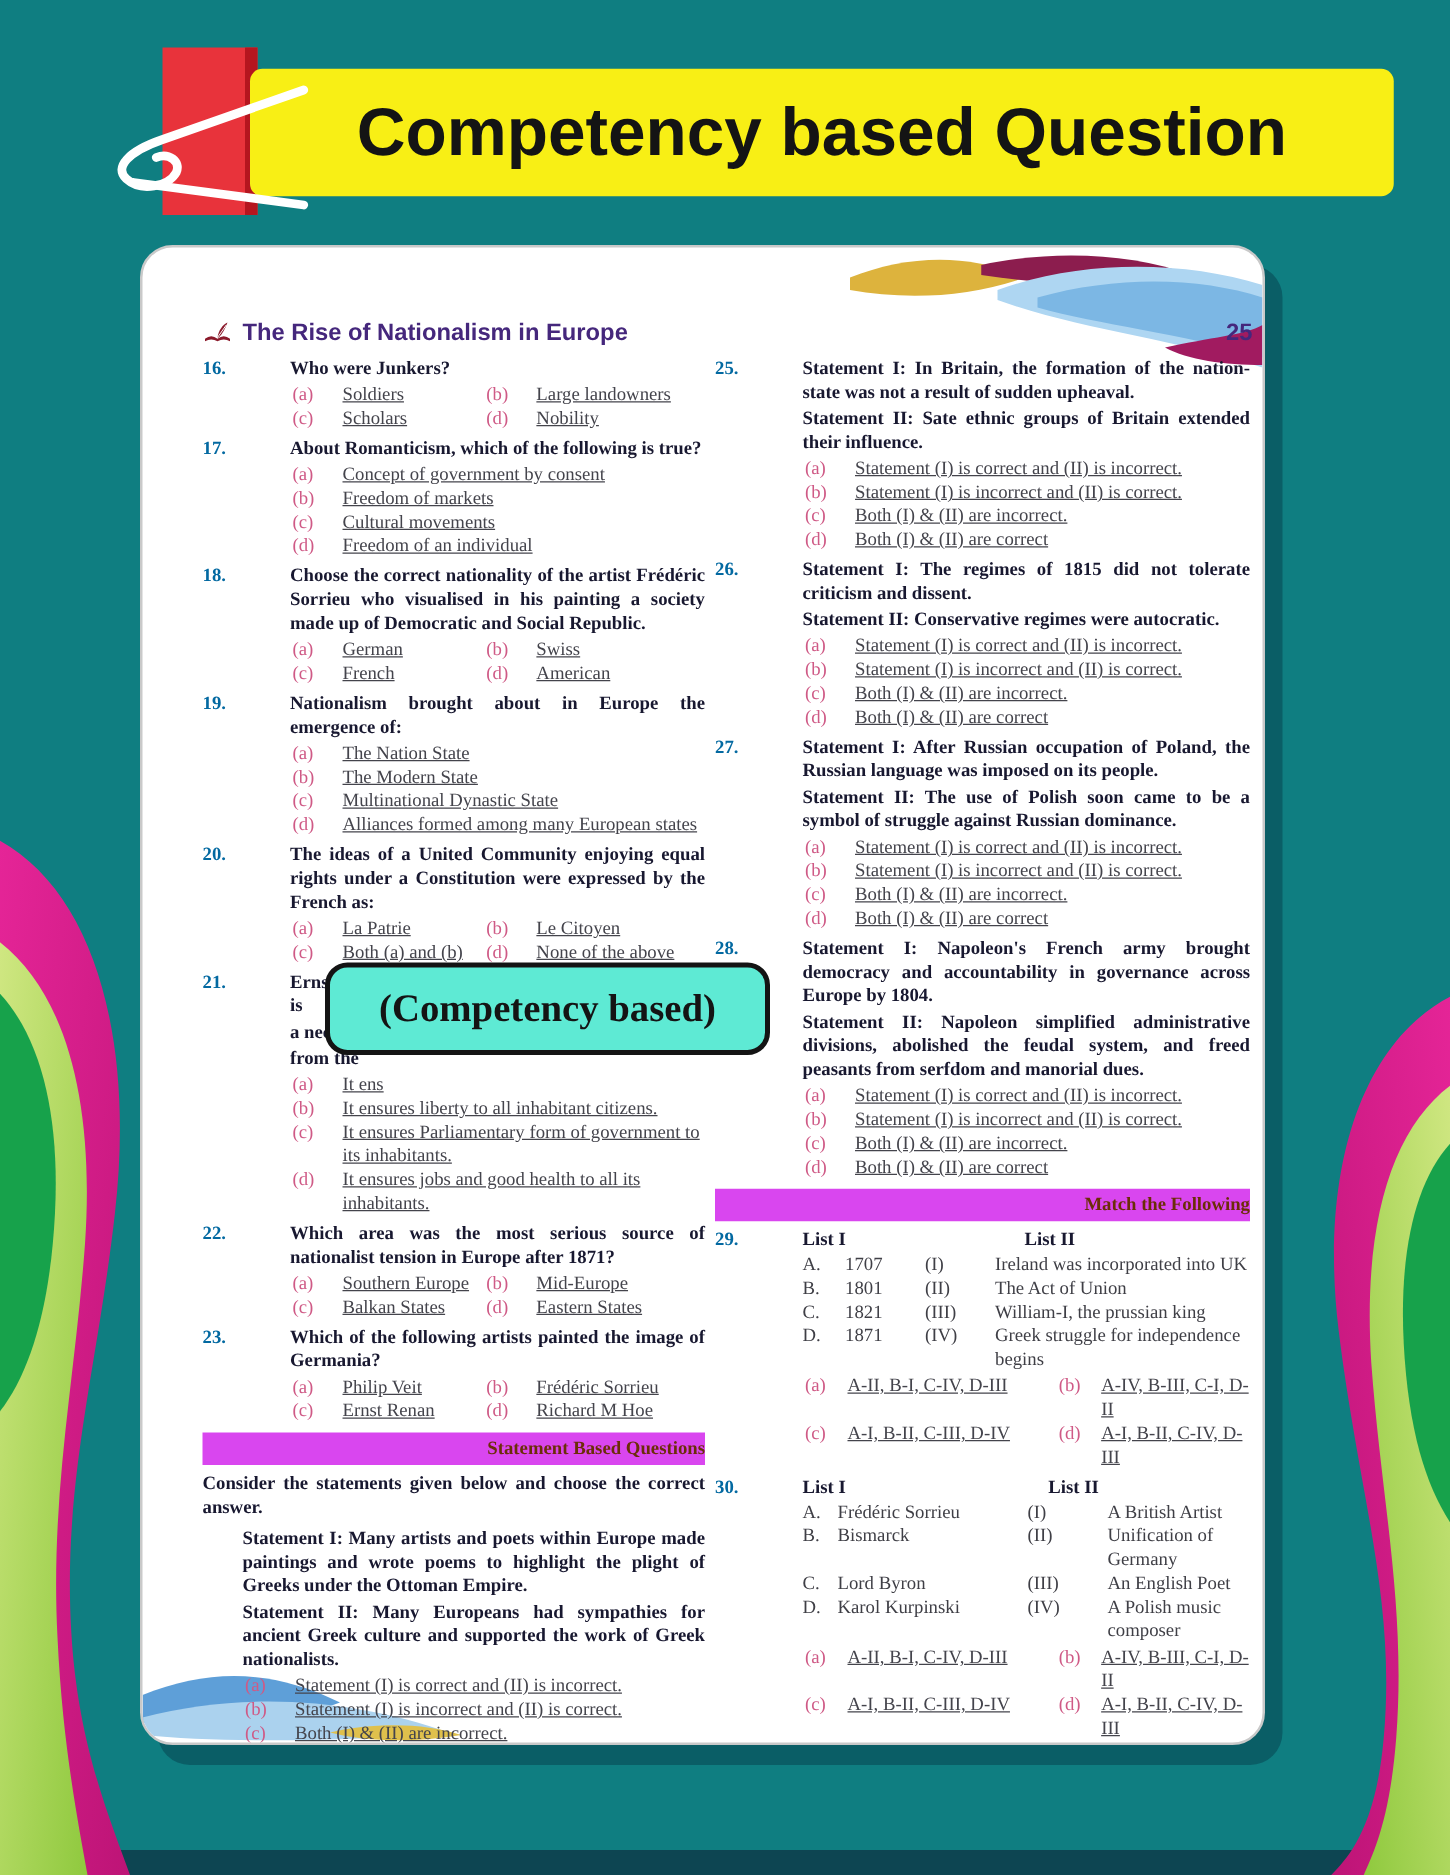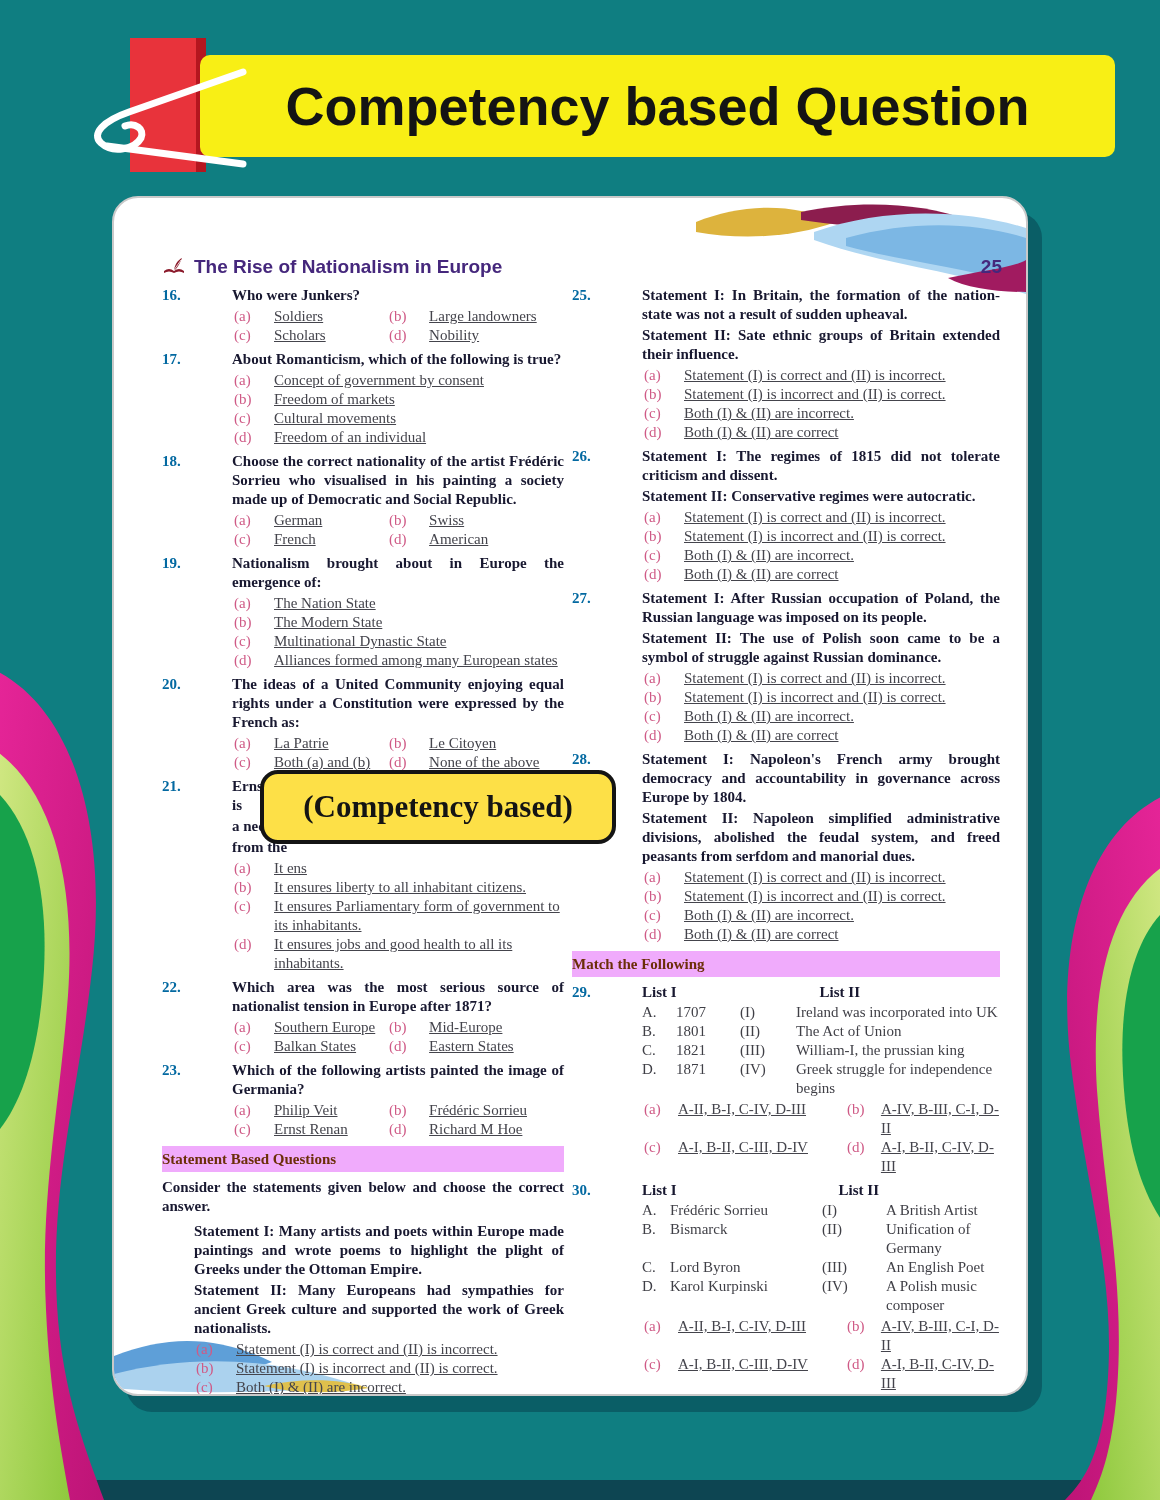--- a/index.html
+++ b/index.html
@@ -22,21 +22,20 @@
   .banner span{
     font-family:"Liberation Sans",sans-serif;font-weight:800;font-size:54px;color:#141414;
     letter-spacing:0px;white-space:nowrap;
   }
   .wire{position:absolute;left:45px;top:50px;z-index:5;}
   
   .card{
     position:absolute;left:112px;top:196px;width:896px;height:1196px;background:#ffffff;
     border:2px solid #c9c9c9;border-radius:26px;z-index:6;overflow:hidden;
     box-shadow:14px 16px 0 #0a5e66;
-    padding-left:16px;
   }
   .swirl-tr{position:absolute;top:0;right:0;}
   .swirl-bl{position:absolute;bottom:0;left:0;}
   
   .title-row{position:absolute;left:48px;top:58px;width:840px;display:flex;align-items:center;}
   .title-icon{flex:none;margin-right:8px;}
   .page-title{font-family:"Liberation Sans",sans-serif;font-weight:700;font-size:19px;color:#45277c;flex:1;}
   .page-number{font-family:"Liberation Sans",sans-serif;font-weight:700;font-size:19px;color:#45277c;}
   
   .col{position:absolute;top:88px;font-size:15px;line-height:19px;color:#44444c;}
@@ -50,34 +49,34 @@
   .intro-text{font-weight:700;color:#181830;text-align:justify;margin:2px 0 6px;}
   .opts{padding-left:2px;}
   .opt{display:flex;margin:0;}
   .opt-label{flex:none;width:40px;color:#cf5a86;}
   .opt-text{flex:1;color:#44444c;text-decoration:underline;}
   .opts-grid{display:grid;grid-template-columns:47% 53%;}
   .opts-pairs{display:grid;grid-template-columns:57% 43%;}
   .opts-pairs .opt-label{width:34px;}
   
   .section-bar{
-    background:#f0abfc;text-align:left;font-weight:700;color:#6b2e08;
+    background:#d946ef;text-align:right;font-weight:700;color:#6b2e08;
     height:26px;line-height:26px;margin:7px 0 6px;font-size:15px;
   }
   
   .match-head{display:flex;font-weight:700;color:#181830;margin-bottom:1px;}
   .match-head .list2.years{margin-left:143px;}
   .match-head .list2.names{margin-left:162px;}
   .match-grid{display:grid;margin-bottom:2px;}
   .match-grid.years{grid-template-columns:34px 64px 56px 1fr;}
   .match-grid.names{grid-template-columns:28px 152px 64px 1fr;}
   .match-grid span{color:#3f3f46;}
   
   .stamp{
-    position:absolute;left:146px;top:572px;width:348px;height:66px;background:#fde047;
+    position:absolute;left:146px;top:572px;width:348px;height:66px;background:#5eead4;
     border:4px solid #141414;border-radius:18px;z-index:20;
     display:flex;align-items:center;justify-content:center;
     font-weight:700;font-size:31px;color:#141414;white-space:nowrap;
   }
 </style>
 </head>
 <body>
 
 <div class="bottom-band"></div>
 

